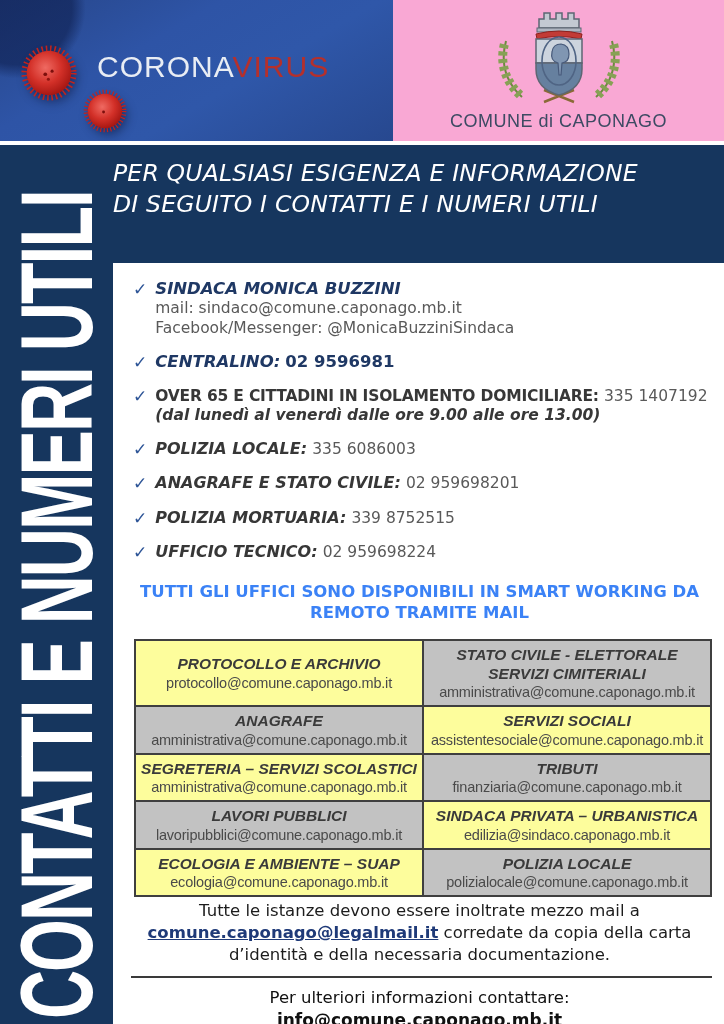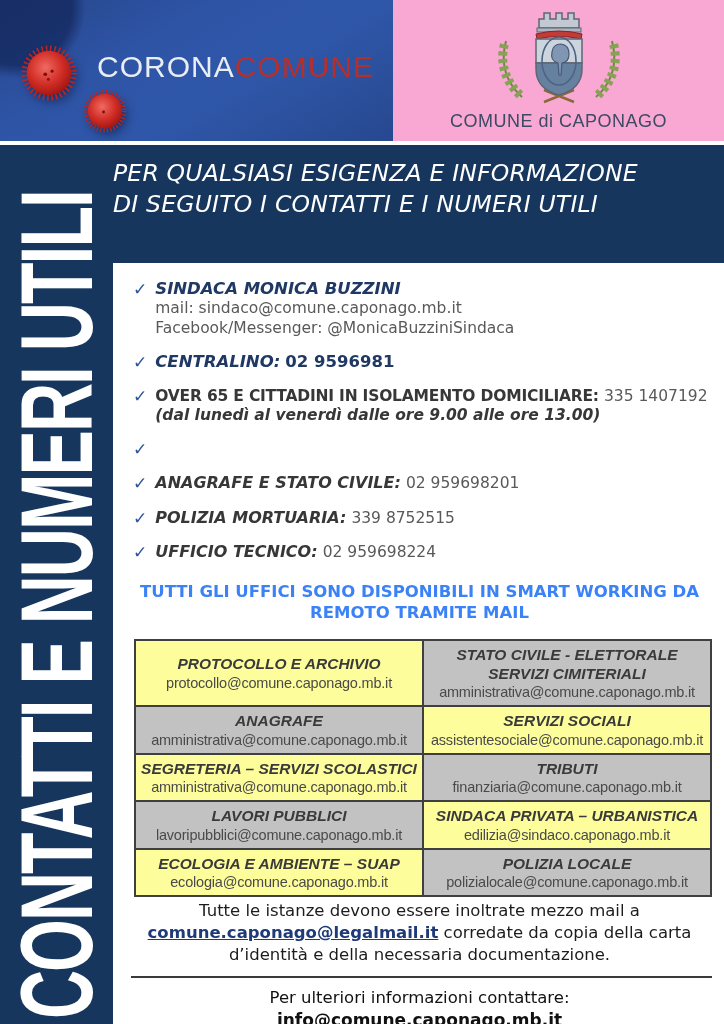--- a/index.html
+++ b/index.html
@@ -119,21 +119,21 @@
             <stop offset="0%" stop-color="#ef6a62"></stop>
               <stop offset="55%" stop-color="#d33028"></stop>
               <stop offset="100%" stop-color="#a31511"></stop>
           </radialGradient>
         </defs>
         <circle cx="50" cy="50" r="36" fill="url(#vg2)"></circle>
         <circle cx="50" cy="50" r="40" fill="none" stroke="#c2231c" stroke-width="9" stroke-dasharray="2.5 4.5"></circle>
         <circle cx="47" cy="52" r="3" fill="#7c0f0c"></circle>
       </svg>
       <div class="corona-title">
-        <span>CORONA</span><span class="corona-red">COMUNE</span>
+        <span>CORONA</span><span class="corona-red">VIRUS</span>
       </div>
     </div>
     <div class="banner-crest">
       <svg width="150" height="104" viewBox="0 0 150 104">
 
         <path d="M38,92 C22,78 16,58 22,36" fill="none" stroke="#6d8a3f" stroke-width="2"></path>
         <path d="M112,92 C128,78 134,58 128,36" fill="none" stroke="#6d8a3f" stroke-width="2"></path>
         <path d="M36,90 C21,76 15,57 21,37" fill="none" stroke="#87a155" stroke-width="9" stroke-dasharray="4 3.4"></path>
         <path d="M114,90 C129,76 135,57 129,37" fill="none" stroke="#87a155" stroke-width="9" stroke-dasharray="4 3.4"></path>
         <path d="M60,97 L90,85 M90,97 L60,85" stroke="#8a6a37" stroke-width="2.5" fill="none"></path>
@@ -192,20 +192,24 @@
             <div>
               <span class="lab-dark-up">OVER 65 E CITTADINI IN ISOLAMENTO DOMICILIARE:</span>
               <span class="val-gray">335 1407192</span>
             </div>
             <div class="sub-bold-italic">(dal lunedì al venerdì dalle ore 9.00 alle ore 13.00)</div>
           </div>
         </div>
 
         <div class="citem">
           <span class="check">✓</span>
+          <div class="ctext">
+            <span class="lab-dark">POLIZIA LOCALE:</span>
+            <span class="val-gray">335 6086003</span>
+          </div>
         </div>
 
         <div class="citem">
           <span class="check">✓</span>
           <div class="ctext">
             <span class="lab-dark">ANAGRAFE E  STATO CIVILE:</span>
             <span class="val-gray">02 959698201</span>
           </div>
         </div>
 

